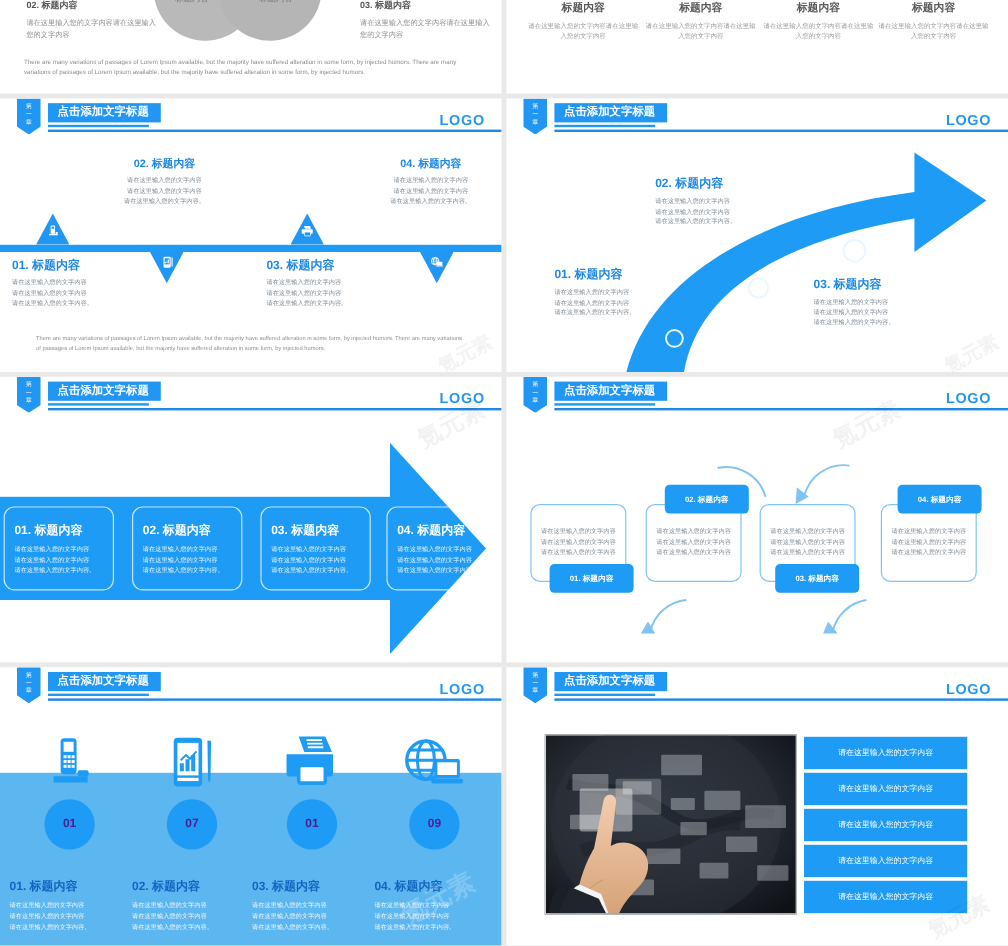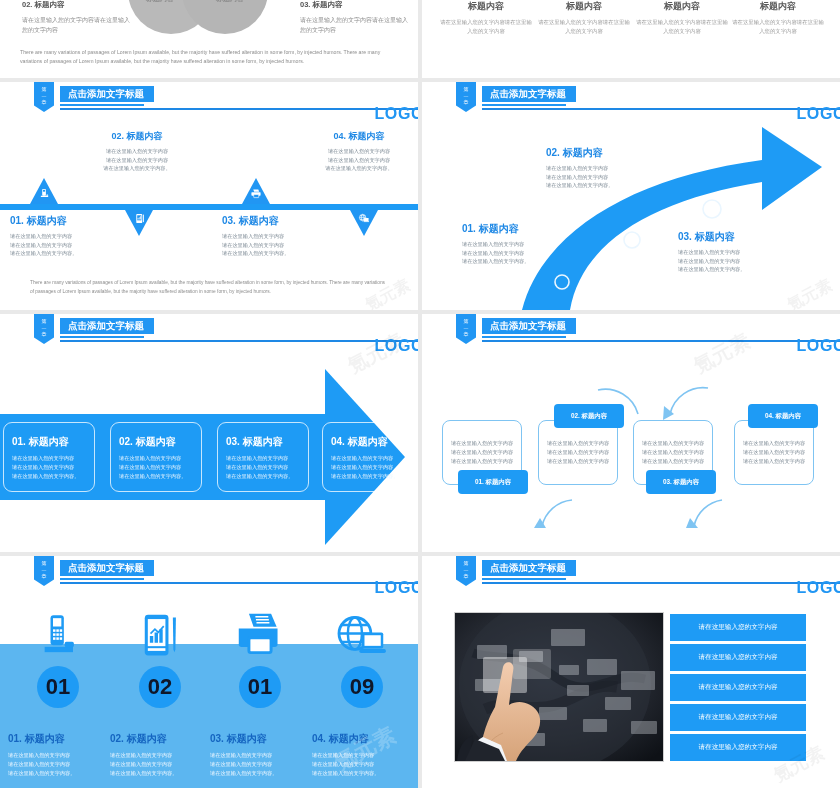--- a/index.html
+++ b/index.html
@@ -16,41 +16,41 @@
     column-gap:4px;row-gap:4px;
     width:840px;height:788px;
     box-sizing:border-box;
   }
   .slide{
     position:relative;
     background:#ffffff;
     overflow:hidden;
   }
   
-  .hdr{position:absolute;left:0;top:0;width:100%;height:36px;margin-left:20px;}
+  .hdr{position:absolute;left:0;top:0;width:100%;height:36px;}
   .chap{
     position:absolute;left:14px;top:0;width:20px;height:30px;
     background:#2196f3;
     clip-path:polygon(0 0,100% 0,100% 78%,50% 100%,0 78%);
     color:#fff;font-size:5px;line-height:6.5px;
     text-align:center;padding-top:4px;box-sizing:border-box;
     letter-spacing:0;
   }
   .chap span{display:block;}
   .ttlbox{
     position:absolute;left:40px;top:4px;height:16px;
     background:#2196f3;color:#fff;
     font-size:9.5px;font-weight:bold;line-height:16px;
     padding:0 10px 0 8px;white-space:nowrap;
   }
   .ttlrule1{position:absolute;left:40px;top:22px;width:84px;height:2px;background:#2196f3;}
   .ttlrule2{position:absolute;left:40px;top:26px;right:0px;height:2.2px;background:#1e88e5;}
   .logo{
-    position:absolute;right:14px;top:23px;
-    color:#2196f3;font-size:16px;font-weight:bold;letter-spacing:.6px;
+    position:absolute;right:14px;top:11px;
+    color:#2196f3;font-size:12px;font-weight:bold;letter-spacing:.6px;
   }
   
   .wm{
     position:absolute;color:rgba(0,0,0,.05);
     font-size:26px;font-weight:bold;transform:rotate(-28deg);
     pointer-events:none;user-select:none;white-space:nowrap;
   }
 
   
   .venn{position:absolute;left:128px;top:-52px;width:86px;height:86px;border-radius:50%;background:#b9b9b9;}
@@ -99,22 +99,22 @@
   .zz-card{position:absolute;width:80px;height:65px;border:1px solid #7fc4f2;border-radius:8px;
            box-sizing:border-box;display:flex;align-items:center;justify-content:center;}
   .zz-card .p{font-size:5.2px;line-height:9px;color:#7d8a95;text-align:center;}
   .zz-tab{position:absolute;width:70px;height:24px;background:#1e9bf5;border-radius:4px;
           color:#fff;font-size:6.4px;font-weight:bold;display:flex;align-items:center;justify-content:center;}
 
   
   .s5-btm{position:absolute;left:0;right:0;bottom:0;height:150px;background:#5cb6f0;}
   .s5-col{position:absolute;width:100px;text-align:center;}
   .s5-ico{height:52px;display:flex;align-items:flex-end;justify-content:center;color:#1e9bf5;}
-  .s5-num{width:42px;height:42px;border-radius:50%;background:#1e9bf5;color:#0f172a;
-          font-size:22px;font-weight:bold;line-height:42px;margin:6px auto 0;}
+  .s5-num{width:42px;height:42px;border-radius:50%;background:#1e9bf5;color:#4c1d95;
+          font-size:10px;font-weight:bold;line-height:42px;margin:6px auto 0;}
   .s5-h{font-size:10px;font-weight:bold;color:#1565c0;margin-top:24px;text-align:left;}
   .s5-p{font-size:5.2px;line-height:8.8px;color:#f0f8ff;margin-top:5px;text-align:left;}
 
   
   .img-box{position:absolute;left:32px;top:56px;width:208px;height:148px;
            background:#1b1f27;overflow:hidden;border:1px solid #cfcfcf;}
   .bar{position:absolute;left:248px;width:136px;height:27px;background:#1e9bf5;
        color:#fff;font-size:6.6px;display:flex;align-items:center;justify-content:center;}
 </style>
 </head>
@@ -423,21 +423,21 @@
       <div class="s5-ico">
         <svg width="44" height="48" viewBox="0 0 26 26" fill="#1e9bf5">
             <rect x="4" y="0.5" width="14" height="24" rx="2"></rect>
             <rect x="5.8" y="3" width="10.4" height="16" fill="#fff"></rect>
             <path d="M7 17h2v-4H7zm2.8 0h2v-6h-2zm2.8 0h2v-8h-2z" fill="#1e9bf5"></path>
             <path d="M7.4 11.6L10 9l2 1.8 3.2-3.6" stroke="#1e9bf5" stroke-width="1" fill="none"></path>
             <rect x="5.8" y="20.2" width="10.4" height="1.6" fill="#fff"></rect>
             <path d="M20.6 2h1.8l-0.3 19-0.6 1.6-0.6-1.6z"></path>
           </svg>
       </div>
-      <div class="s5-num">02</div>
+      <div class="s5-num">07</div>
       <div class="s5-h">02. 标题内容</div>
       <div class="s5-p" style="white-space:pre-line">请在这里输入您的文字内容
 请在这里输入您的文字内容
 请在这里输入您的文字内容。</div>
     </div>
 
     <div class="s5-col" style="left:210px;top:52px;">
       <div class="s5-ico">
         <svg width="48" height="48" viewBox="0 0 26 26" fill="#1e9bf5">
             <path d="M7 1h12l3 7H9.5z"></path>

